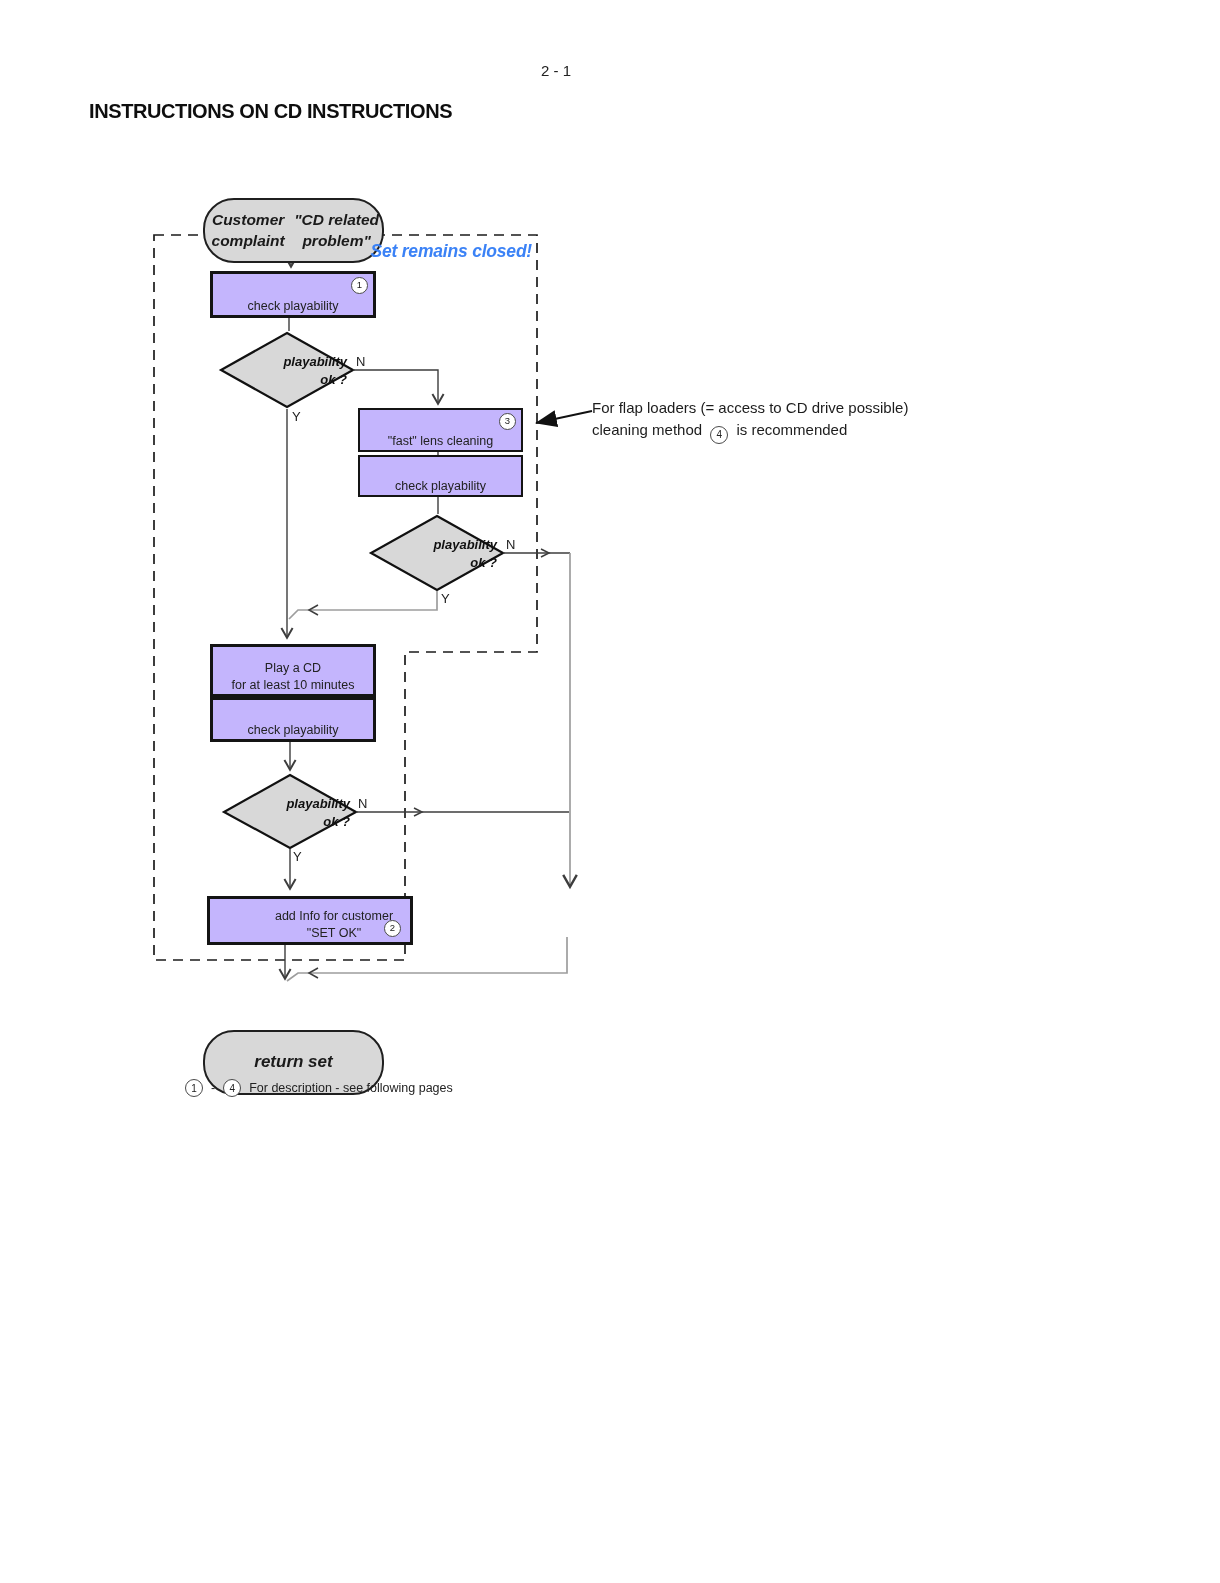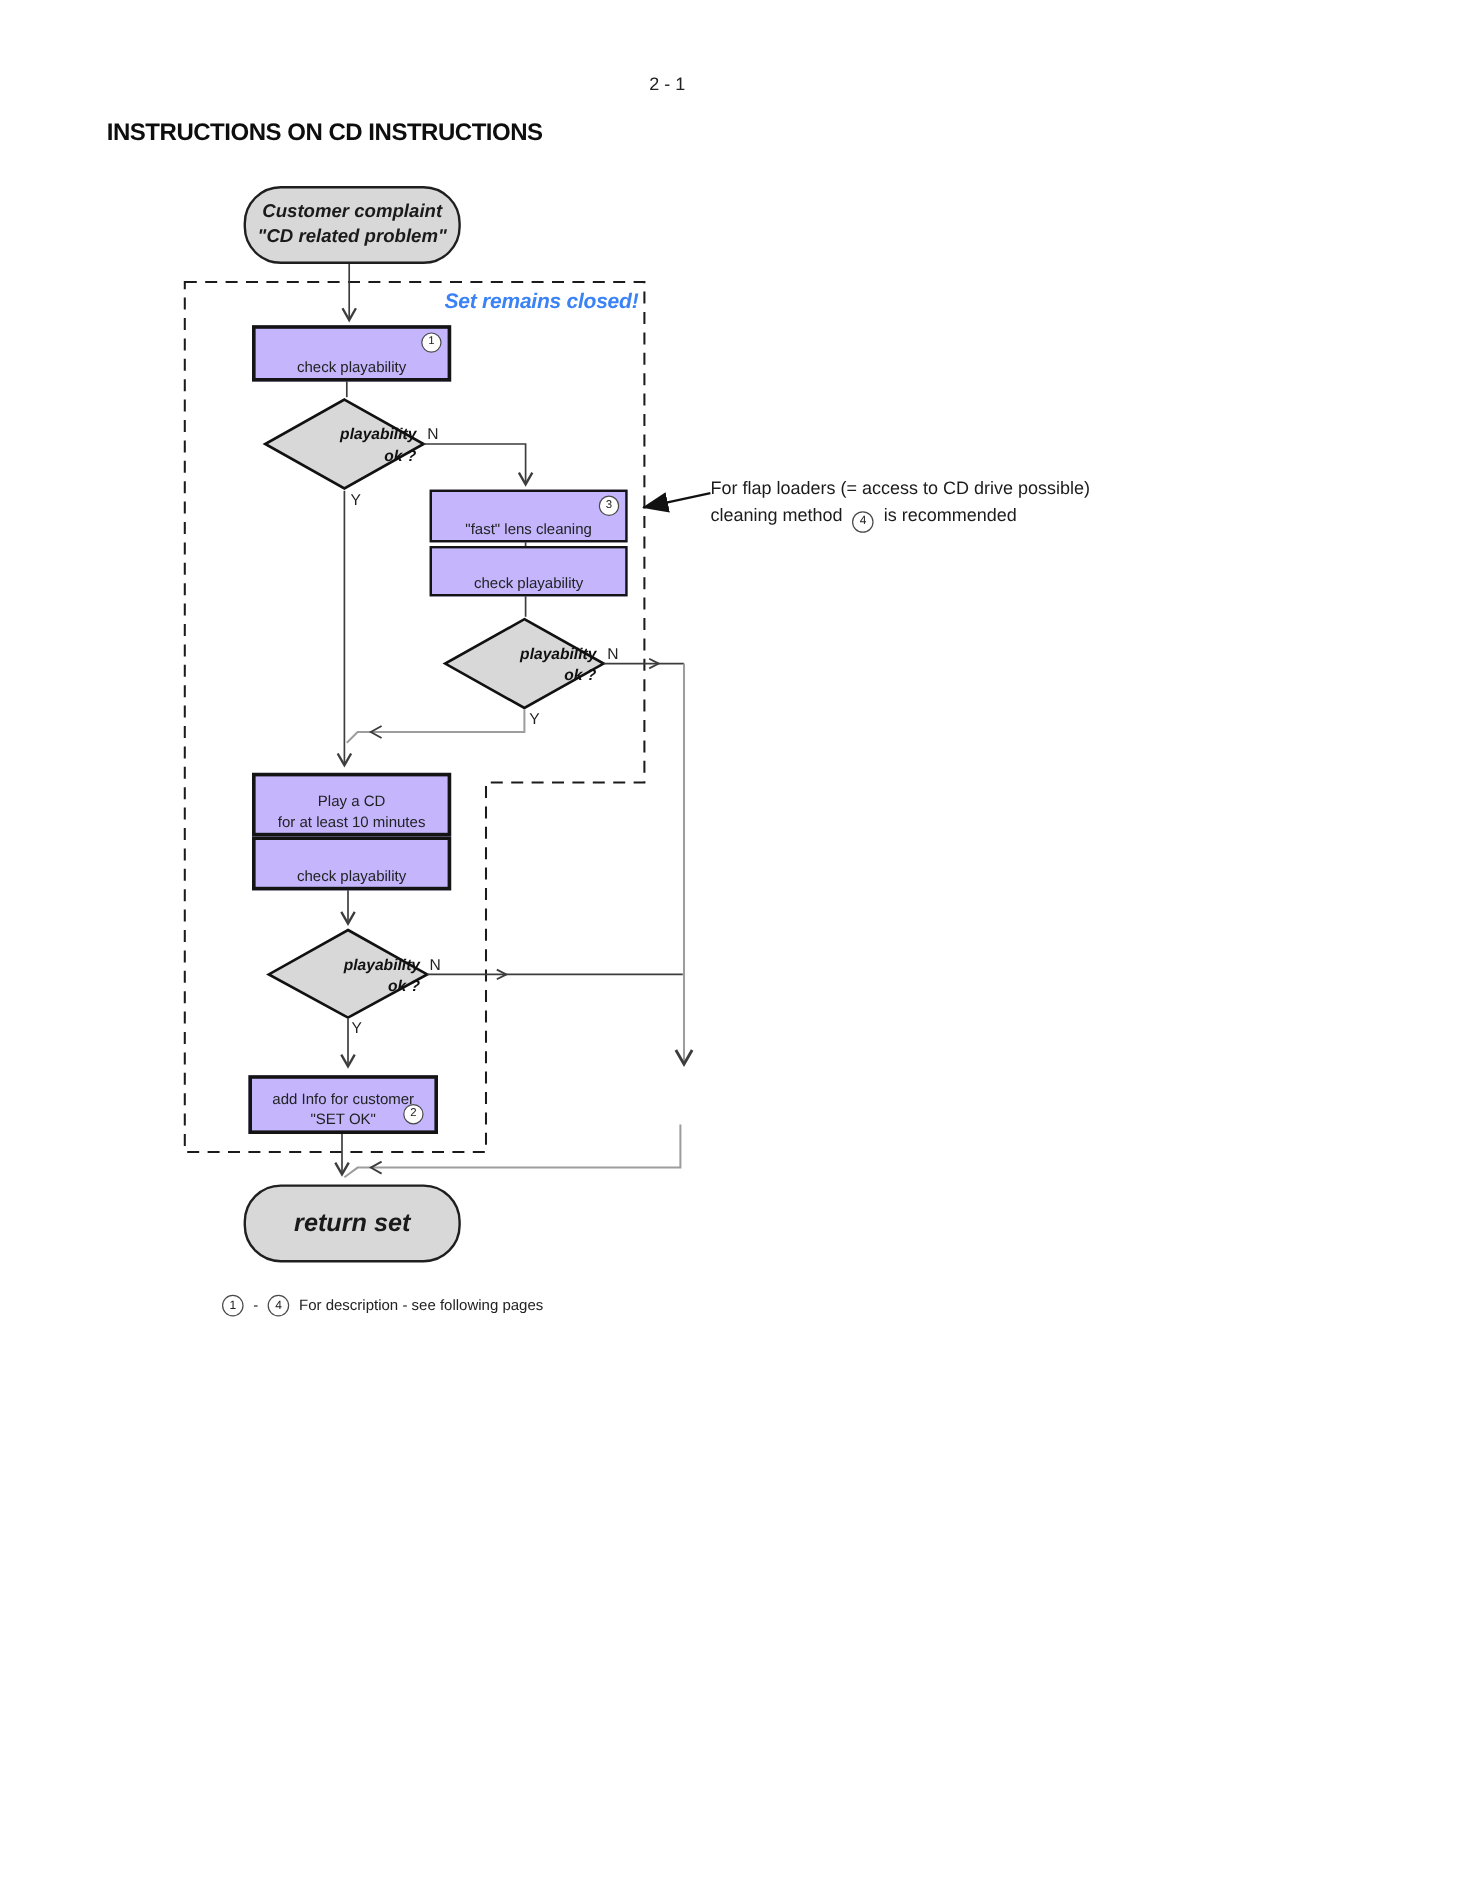--- a/index.html
+++ b/index.html
@@ -13,37 +13,37 @@
     letter-spacing:-0.4px; color:#0e0e0e; }
   svg.canvas { position:absolute; left:0; top:0; }
   .dash  { fill:none; stroke:#1b1b1b; stroke-width:1.7; stroke-dasharray:10 7; }
   .ln    { fill:none; stroke:#3d3d3d; stroke-width:1.4; }
   .lng   { fill:none; stroke:#9d9d9d; stroke-width:1.7; }
   .chev  { fill:none; stroke:#3d3d3d; stroke-width:1.5; }
   .note-arrow { fill:none; stroke:#111; stroke-width:1.9; }
   .dia   { stroke:#111; stroke-width:2.2; }
   .terminator {
     position:absolute; border:2.2px solid #1f1f1f; border-radius:31px;
-    display:flex; flex-direction:column; align-items:center; justify-content:center;
-    text-align:center; font-weight:bold; font-style:italic; line-height:1.32;
+    display:flex; flex-direction:row; align-items:center; justify-content:center;
+    text-align:center; font-weight:bold; font-style:italic; line-height:1.32;margin-top:43px;
   }
   .term-start { left:203px; top:155px; width:177px; height:61px; font-size:15.5px; }
-  .term-end   { left:203px; top:987px; width:177px; height:61px; font-size:21px;font-style:italic; }
+  .term-end   { left:203px; top:987px; width:177px; height:61px; font-size:17px;font-style:italic; }
   .box {
     position:absolute; background:#c4b5fd; border:2.5px solid #141414;
     display:flex; flex-direction:column; align-items:center; justify-content:flex-end;
     text-align:center; font-size:12.5px; line-height:1.35; color:#222;
   }
   .box.heavy { border-width:3px; }
   .b-check1   { left:210px; top:271px; width:160px; height:41px; }
   .b-fast     { left:358px; top:408px; width:161px; height:40px; }
   .b-check2   { left:358px; top:455px; width:161px; height:38px; }
   .b-play     { left:210px; top:644px; width:160px; height:47px; }
   .b-check3   { left:210px; top:697px; width:160px; height:39px; }
-  .b-addinfo  { left:207px; top:896px; width:152px; height:43px; }
+  .b-addinfo  { left:207px; top:896px; width:152px; height:43px;padding-left:48px; }
   .b-exchange { left:494px; top:893px; width:152px; height:44px; }
   .frame-label { position:absolute; left:352px; top:241px; width:180px; text-align:right;
     font-weight:bold; font-style:italic; font-size:17.5px; color:#3b82f6; letter-spacing:-0.2px; }
   .dlabel { position:absolute; width:120px; text-align:right; font-weight:bold;
     font-style:italic; font-size:13px; line-height:1.35; color:#111; }
   .dl-1 { left:227px; top:353px; }
   .dl-2 { left:377px; top:536px; }
   .dl-3 { left:230px; top:795px; }
   .edge-label { position:absolute; font-size:13px; color:#222; }
   .badge {

